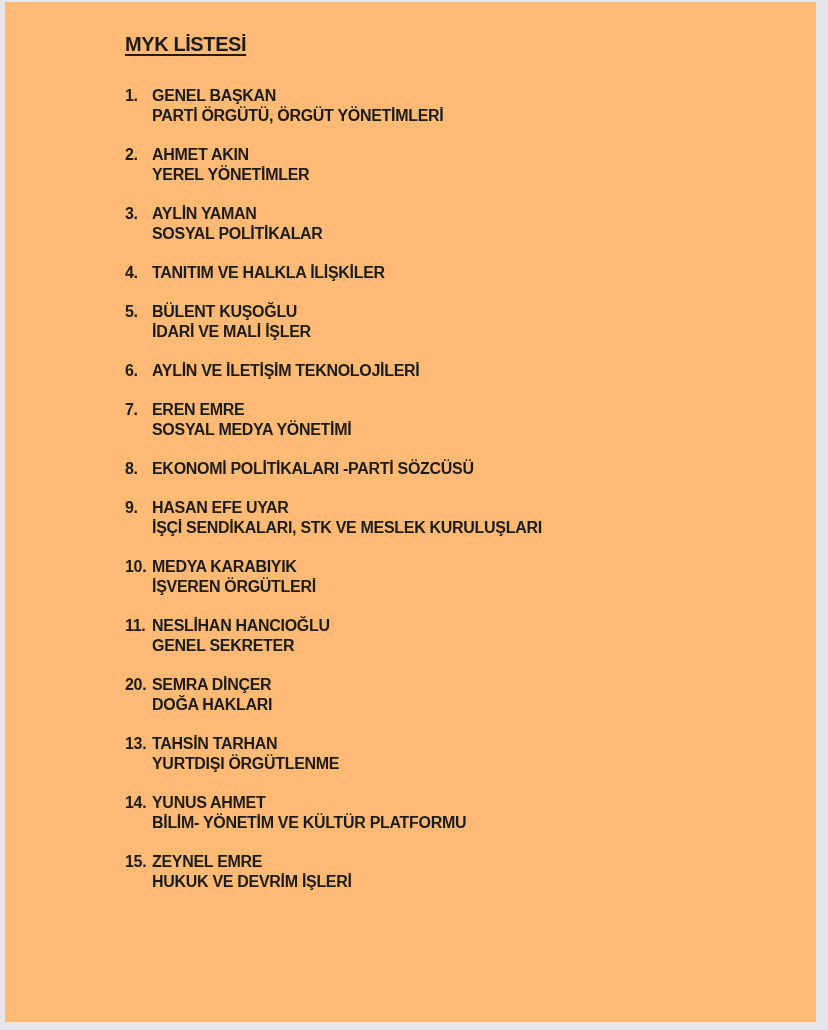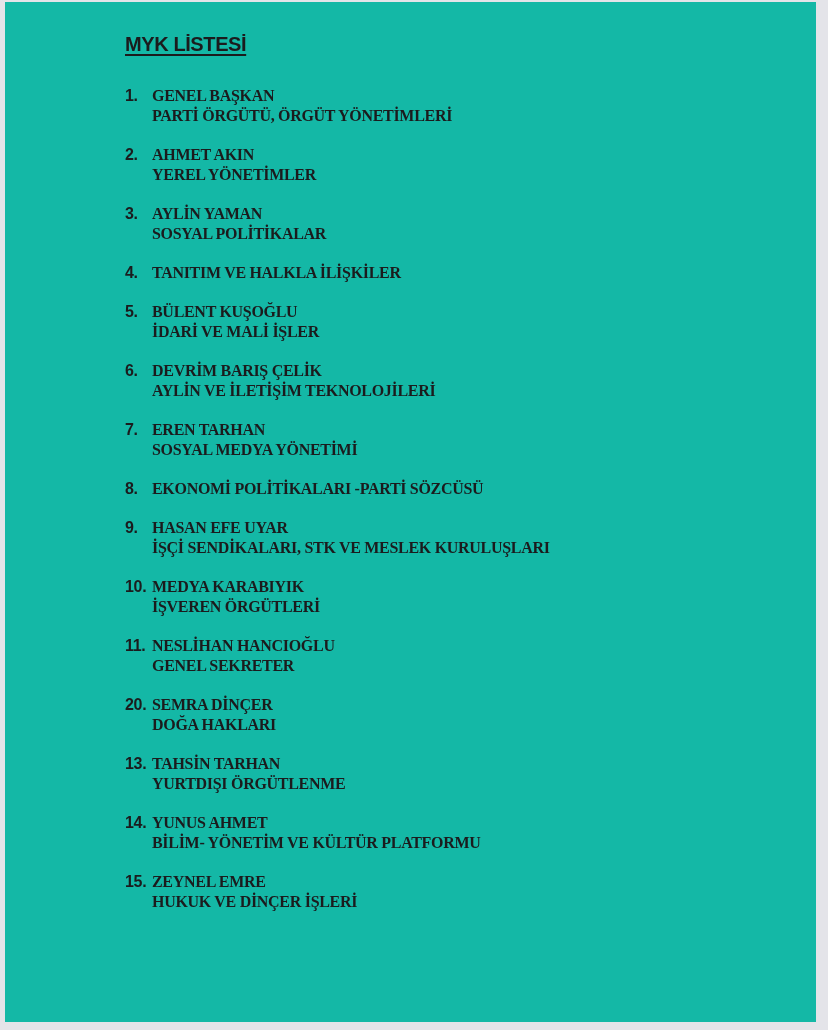--- a/index.html
+++ b/index.html
@@ -10,21 +10,21 @@
     overflow: hidden;
     background: #e4e4e9; 
     font-family: "Liberation Sans", sans-serif;
   }
   .page {
     position: absolute;
     left: 5px;
     top: 2px;
     right: 12px;
     bottom: 8px;
-    background: #14b8a6;
+    background: #fdba74;
     box-sizing: border-box;
     padding: 31px 20px 0 120px;
   }
   .doc-title {
     display: inline-block;
     font-size: 20px;
     font-weight: 700;
     letter-spacing: -0.4px;
     color: #1b1b1d;
     text-decoration: underline;
@@ -46,21 +46,20 @@
     font-weight: 700;
     letter-spacing: -0.3px;
     line-height: 20px;
   }
   .item-number {
     flex: 0 0 27px;
     width: 27px;
   }
   .item-text {
     flex: 1 1 auto;
-    font-family: Liberation Serif, serif;
   }
   .item-name, .item-role {
     display: block;
     white-space: nowrap;
   }
 </style>
 </head>
 <body>
 
 <div class="page">
@@ -103,29 +102,28 @@
         <span class="item-number">5.</span>
         <span class="item-text">
           <span class="item-name">BÜLENT KUŞOĞLU</span>
           <span class="item-role">İDARİ VE MALİ İŞLER</span>
         </span>
       </li>
 
       <li class="list-item">
         <span class="item-number">6.</span>
         <span class="item-text">
-          <span class="item-name">DEVRİM BARIŞ ÇELİK</span>
           <span class="item-role">AYLİN VE İLETİŞİM TEKNOLOJİLERİ</span>
         </span>
       </li>
 
       <li class="list-item">
         <span class="item-number">7.</span>
         <span class="item-text">
-          <span class="item-name">EREN TARHAN</span>
+          <span class="item-name">EREN EMRE</span>
           <span class="item-role">SOSYAL MEDYA YÖNETİMİ</span>
         </span>
       </li>
 
       <li class="list-item">
         <span class="item-number">8.</span>
         <span class="item-text">
           <span class="item-role">EKONOMİ POLİTİKALARI -PARTİ SÖZCÜSÜ</span>
         </span>
       </li>
@@ -175,17 +173,17 @@
         <span class="item-text">
           <span class="item-name">YUNUS AHMET</span>
           <span class="item-role">BİLİM- YÖNETİM VE KÜLTÜR PLATFORMU</span>
         </span>
       </li>
 
       <li class="list-item">
         <span class="item-number">15.</span>
         <span class="item-text">
           <span class="item-name">ZEYNEL EMRE</span>
-          <span class="item-role">HUKUK VE DİNÇER İŞLERİ</span>
+          <span class="item-role">HUKUK VE DEVRİM İŞLERİ</span>
         </span>
       </li>
     </ol>
 </div>
 
 </body></html>

